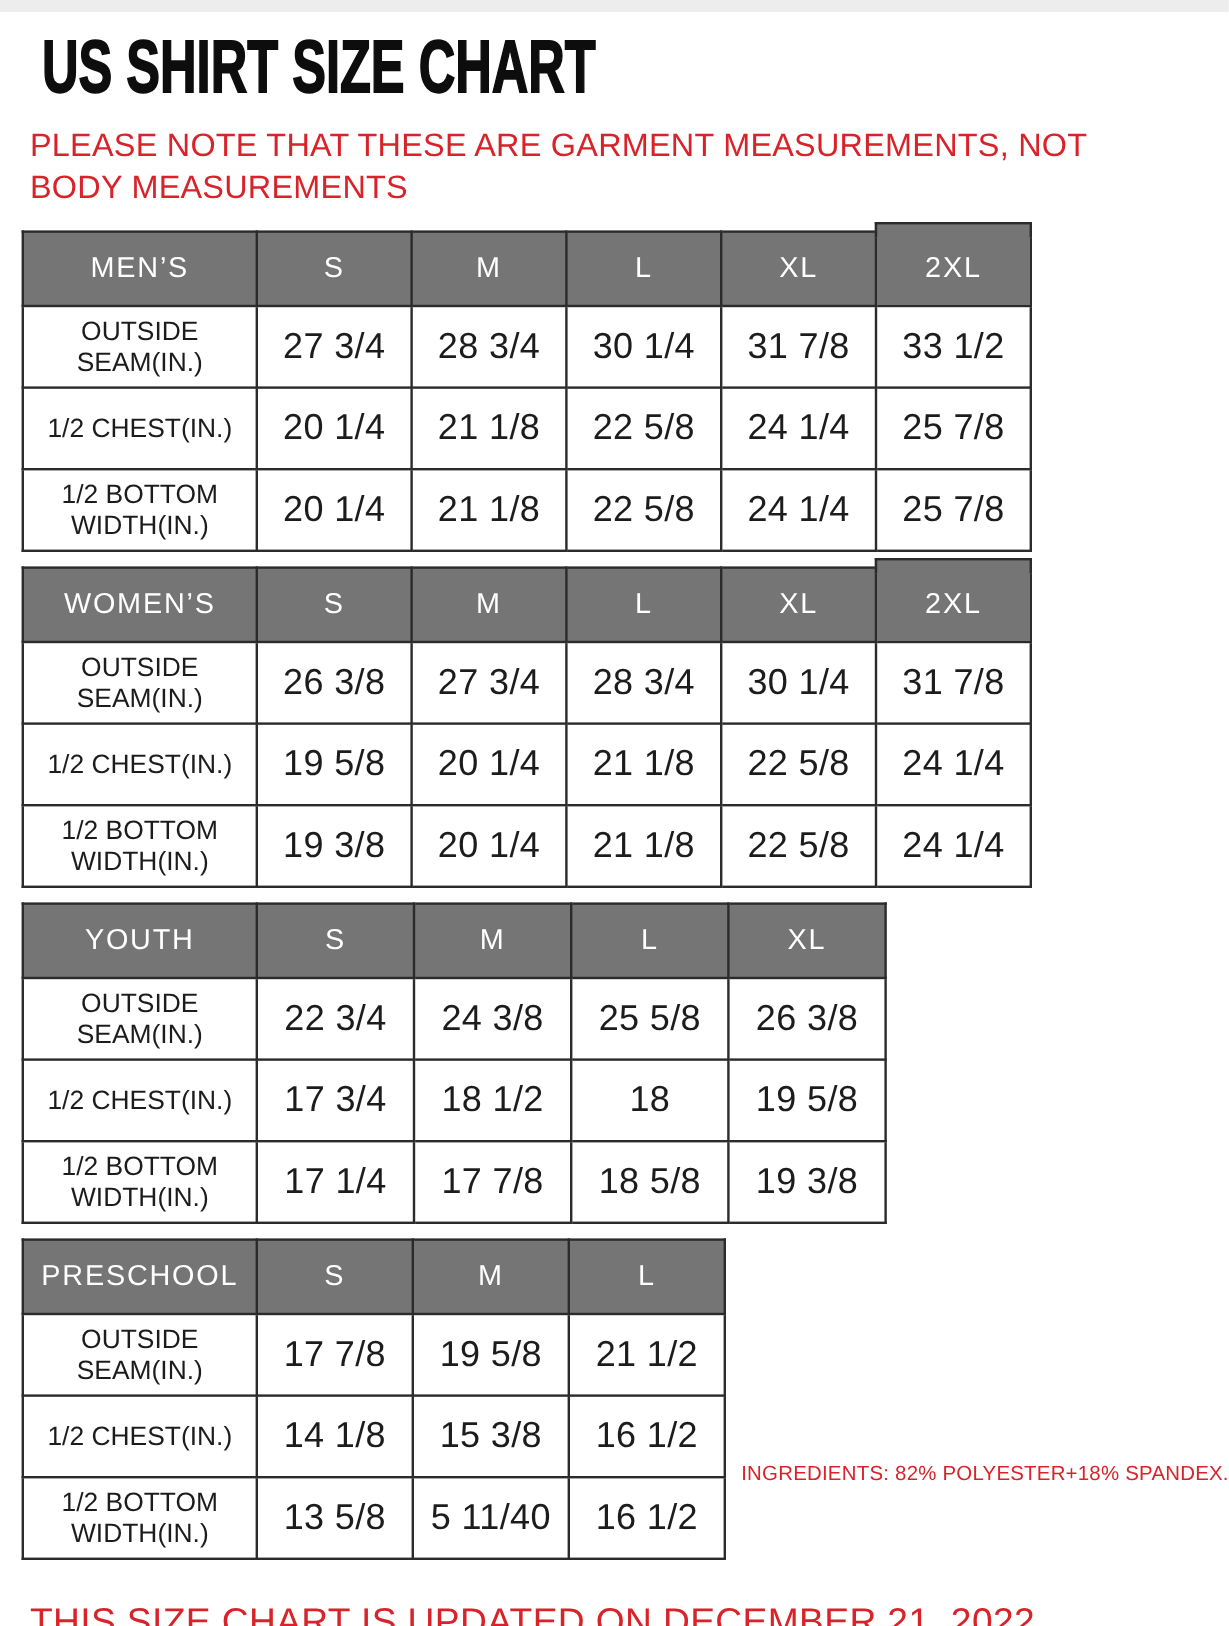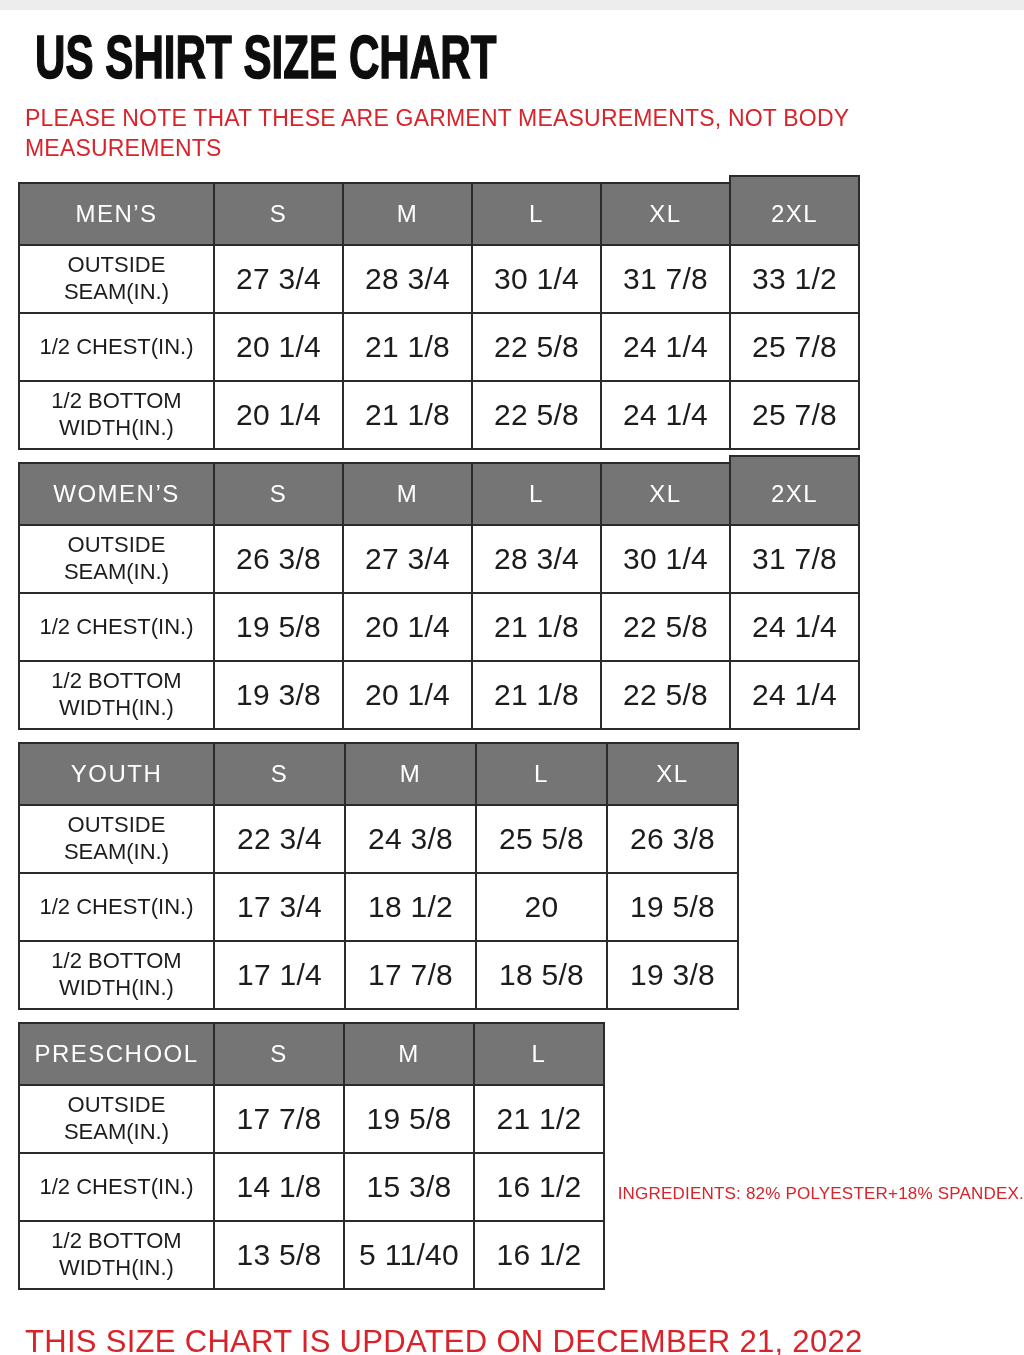--- a/index.html
+++ b/index.html
@@ -31,21 +31,21 @@
     color: #0d0d0d;
     -webkit-text-stroke: 1.5px #0d0d0d;
     transform: scaleX(0.68);
     transform-origin: left center;
     white-space: nowrap;
     line-height: 1.0;
   }
   .note {
     margin: 16px 0 0 25px;
     max-width: 950px;
-    font-size: 23px;
+    font-size: 27px;
     line-height: 1.3;
     color: var(--red);
     letter-spacing: 0.2px;
   }
   .tables-wrap { margin: 18px 0 0 18px; }
   table {
     border-collapse: collapse;
     table-layout: fixed;
     margin-bottom: 12px;
     background: #fff;
@@ -90,21 +90,21 @@
     padding: 0 8px;
     background: #fff;
   }
   tbody td {
     font-size: 30px;
     letter-spacing: 0.3px;
     background: #fff;
   }
   .preschool-row { display: flex; align-items: flex-end; justify-content: space-between; }
   .ingredients {
-    margin: 0 0 92px 6px;
+    margin: 0 0 68px 6px;
     font-size: 17px;
     line-height: 1.88;
     color: var(--red);
     white-space: nowrap;
     letter-spacing: 0.2px;
   }
   .footer {
     margin: 22px 0 0 25px;
     font-size: 31px;
     color: var(--red);
@@ -236,21 +236,21 @@
             <th>OUTSIDE SEAM(IN.)</th>
             <td>22 3/4</td>
             <td>24 3/8</td>
             <td>25 5/8</td>
             <td>26 3/8</td>
           </tr>
           <tr>
             <th>1/2 CHEST(IN.)</th>
             <td>17 3/4</td>
             <td>18 1/2</td>
-            <td>20</td>
+            <td>18</td>
             <td>19 5/8</td>
           </tr>
           <tr>
             <th>1/2 BOTTOM WIDTH(IN.)</th>
             <td>17 1/4</td>
             <td>17 7/8</td>
             <td>18 5/8</td>
             <td>19 3/8</td>
           </tr>
         </tbody>

